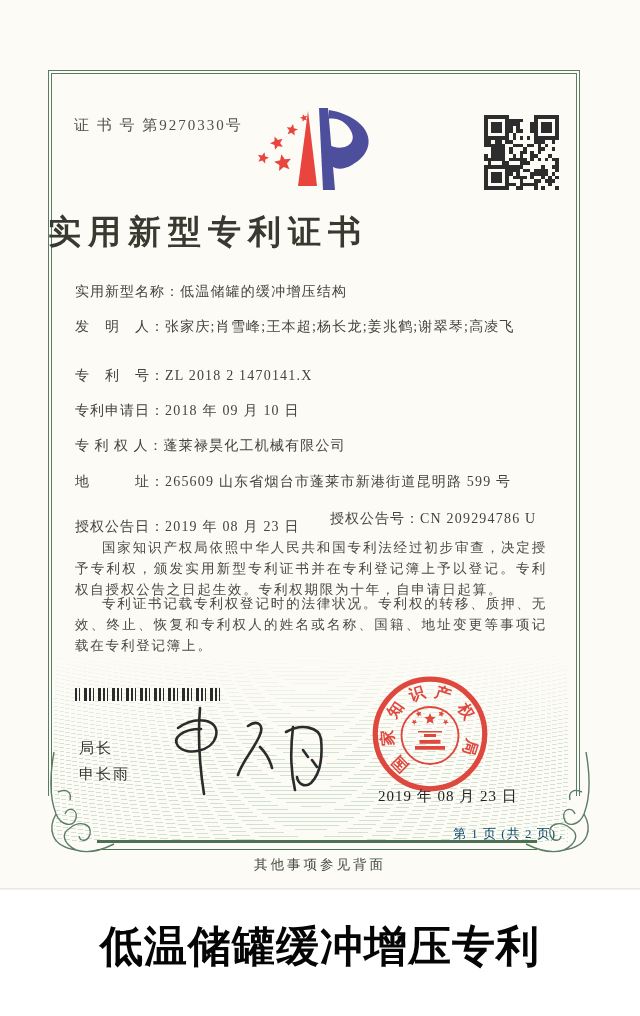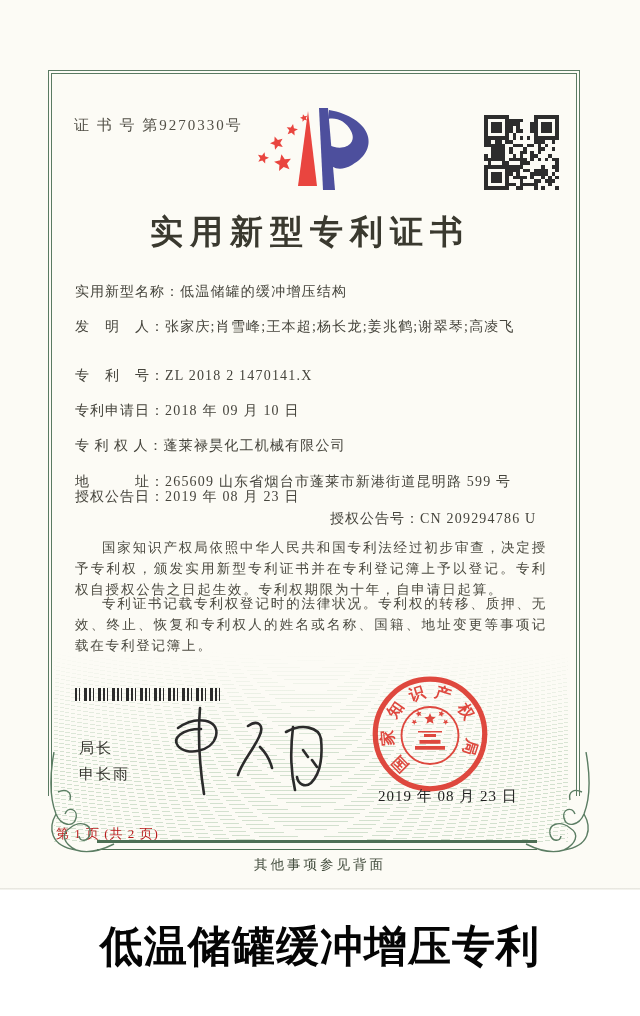--- a/index.html
+++ b/index.html
@@ -22,21 +22,21 @@
   .bottom-rule{position:absolute;left:97px;top:840px;width:440px;height:6px;
          border-top:3px solid #4d7055;border-bottom:1px solid #4d7055;}
   .flourish{position:absolute;top:752px;width:70px;height:104px;}
   .flourish.left{left:46px;}
   .flourish.right{left:524px;transform:scaleX(-1);}
   
   .cert-no{position:absolute;left:74px;top:116px;font-size:15px;letter-spacing:2px;
            color:#514f46;}
   .logo{position:absolute;left:248px;top:102px;width:164px;height:102px;}
   .qr{position:absolute;left:484px;top:115px;width:75px;height:75px;}
-  .title{position:absolute;left:48px;top:210px;width:524px;text-align:center;
+  .title{position:absolute;left:48px;top:210px;width:524px;
          font-size:33px;font-weight:600;letter-spacing:7px;color:#3a392f;}
   
   .row{position:absolute;left:75px;font-size:14px;color:#45443c;letter-spacing:1px;
        white-space:nowrap;}
   .row .val{letter-spacing:1.2px;}
   .inv2{position:absolute;left:162px;font-size:14px;color:#45443c;letter-spacing:1.2px;}
   
   .para{position:absolute;left:75px;width:472px;font-size:13.5px;line-height:21px;
         color:#4b4a40;letter-spacing:1.8px;text-align:justify;text-indent:2em;}
   
@@ -44,22 +44,22 @@
            background:repeating-linear-gradient(90deg,
              #2c2c2c 0 2px, transparent 2px 4px,
              #2c2c2c 4px 5px, transparent 5px 9px,
              #2c2c2c 9px 12px, transparent 12px 14px);}
   .director{position:absolute;left:79px;font-size:15px;color:#33332d;
             font-family:Liberation Serif, serif;letter-spacing:2px;}
   .sig{position:absolute;left:162px;top:702px;width:185px;height:95px;}
   .seal{position:absolute;left:370px;top:674px;width:120px;height:120px;opacity:.93;}
   .seal-date{position:absolute;left:378px;top:787px;font-size:15px;color:#1f1f1f;
              letter-spacing:1px;}
-  .page-num{position:absolute;left:56px;top:825px;width:524px;text-align:left;
-            font-size:13px;color:#b91c1c;letter-spacing:1px;}
+  .page-num{position:absolute;left:32px;top:825px;width:524px;text-align:right;
+            font-size:13px;color:#0c4a6e;letter-spacing:1px;}
   .back-note{position:absolute;left:0;top:856px;width:640px;text-align:center;
              font-size:13.5px;color:#414b3c;letter-spacing:3px;}
   
   .caption{position:absolute;left:0;top:918px;width:640px;text-align:center;
            font-size:43px;font-weight:700;color:#050505;letter-spacing:1px;
            font-family:Liberation Mono, monospace;}
 </style>
 </head>
 <body>
 
@@ -247,21 +247,21 @@
     <div class="row" style="top:318px"><span>发　明　人：</span><span class="val">张家庆;肖雪峰;王本超;杨长龙;姜兆鹤;谢翠琴;高凌飞</span></div>
 
     <div class="row" style="top:367px"><span>专　利　号：</span><span class="val">ZL 2018 2 1470141.X</span></div>
 
     <div class="row" style="top:402px"><span>专利申请日：</span><span class="val">2018 年 09 月 10 日</span></div>
 
     <div class="row" style="top:437px"><span>专 利 权 人：</span><span class="val">蓬莱禄昊化工机械有限公司</span></div>
 
     <div class="row" style="top:473px"><span>地　　　址：</span><span class="val">265609 山东省烟台市蓬莱市新港街道昆明路 599 号</span></div>
 
-    <div class="row" style="top:488px"><span>授权公告日：</span><span class="val">2019 年 08 月 23 日</span></div>
+    <div class="row" style="top:518px"><span>授权公告日：</span><span class="val">2019 年 08 月 23 日</span></div>
     <div class="row" style="left:330px;top:510px"><span>授权公告号：</span><span class="val">CN 209294786 U</span></div>
 
     <div class="para" style="top:537px">国家知识产权局依照中华人民共和国专利法经过初步审查，决定授予专利权，颁发实用新型专利证书并在专利登记簿上予以登记。专利权自授权公告之日起生效。专利权期限为十年，自申请日起算。</div>
     <div class="para" style="top:593px">专利证书记载专利权登记时的法律状况。专利权的转移、质押、无效、终止、恢复和专利权人的姓名或名称、国籍、地址变更等事项记载在专利登记簿上。</div>
 
     <div class="barcode"></div>
 
     <div class="director" style="top:739px">局长</div>
     <div class="director" style="top:765px">申长雨</div>
 

